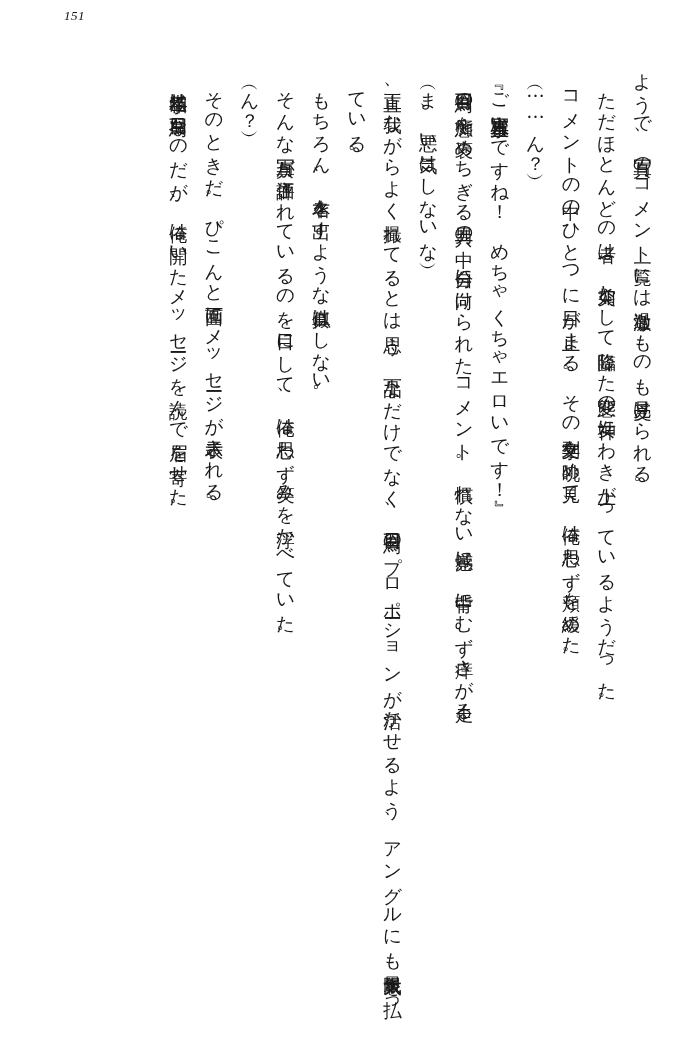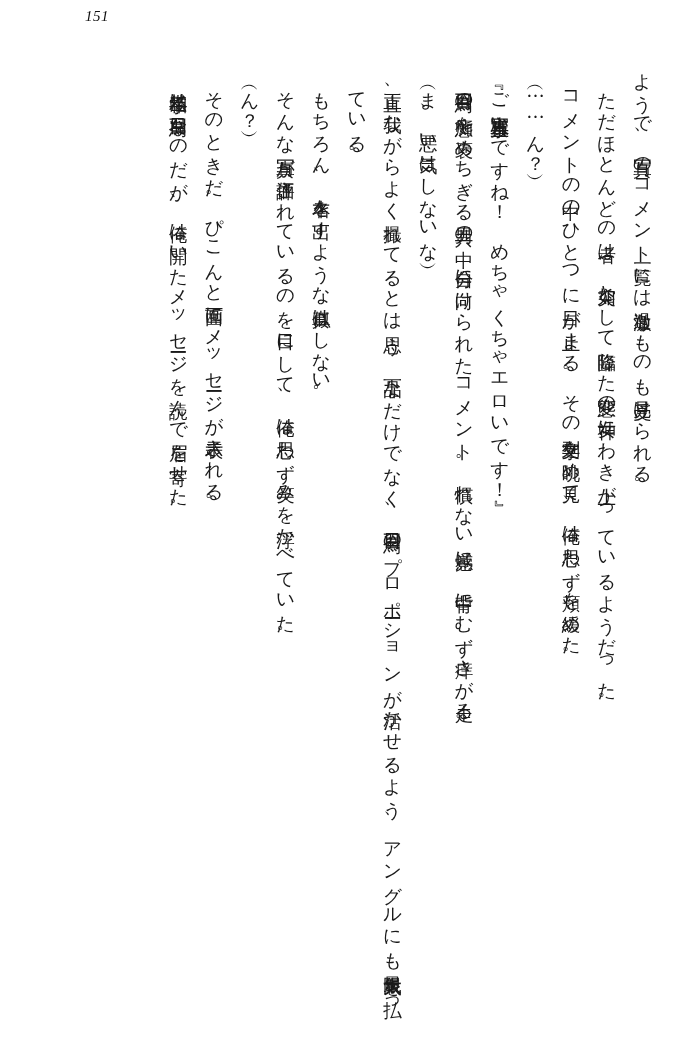--- a/index.html
+++ b/index.html
@@ -18,26 +18,25 @@
   .page {
     position: relative;
     width: 700px;
     height: 1050px;
     box-sizing: border-box;
   }
   .page-number {
     position: absolute;
     top: 8px;
     left: 64px;
-    font-size: 15px;
+    font-size: 13px;
     font-style: italic;
     font-family: "Liberation Serif", "DejaVu Serif", serif;
     color: #111;
     letter-spacing: 0.5px;
-    margin-left: 21px;
   }
   .body-text {
     position: absolute;
     top: 60px;
     right: 40px;
     left: 36px;
     bottom: 40px;
     writing-mode: vertical-rl;
     text-orientation: upright;
     font-family: "DejaVu Serif", "Liberation Serif", serif;

